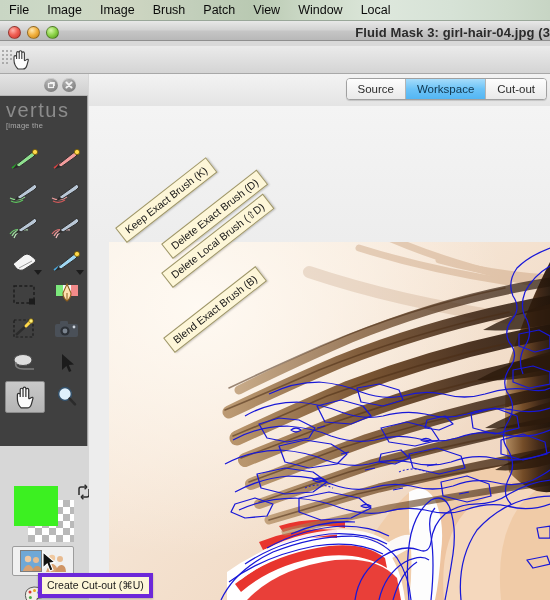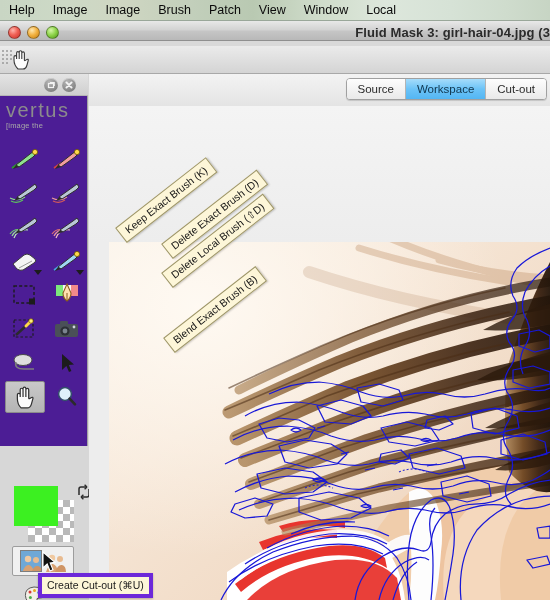--- a/index.html
+++ b/index.html
@@ -62,21 +62,21 @@
   }
   #hand-cursor { position:absolute; left:12px; top:4px; }
   #dots { position:absolute; left:2px; top:4px; width:10px; height:18px; }
   #dots i {
     position:absolute; width:2px; height:2px; background:#9a9a9a; border-radius:50%;
   }
 
   
   #leftpanel {
     position:absolute; left:0; top:28px; width:88px; height:372px;
-    background:#4c1d95;
+    background:#404040;
     border-right:1px solid #a4a4a4;
   }
   #panelhead {
     position:absolute; left:0; top:0; width:88px; height:22px;
     background:linear-gradient(to bottom,#e4e4e4,#cfcfcf);
     border-bottom:1px solid #b5b5b5;
   }
   .pbtn {
     position:absolute; top:4px; width:14px; height:14px; border-radius:50%;
     background: radial-gradient(circle at 38% 28%, #b6b6b6 0%, #8d8d8d 60%, #6e6e6e 100%);
@@ -213,21 +213,21 @@
   #dtip2 { left:78px;  top:168px; }
   #dtip3 { left:78px;  top:197px; }
   #dtip4 { left:80px;  top:262px; }
 
   svg { display:block; }
 </style>
 </head>
 <body>
 
 <div id="menubar">
-  <div class="mi">Help</div>
+  <div class="mi">File</div>
   <div class="mi">Image</div>
   <div class="mi">Image</div>
   <div class="mi">Brush</div>
   <div class="mi">Patch</div>
   <div class="mi">View</div>
   <div class="mi">Window</div>
   <div class="mi">Local</div>
 </div>
 
 <div id="titlebar">

